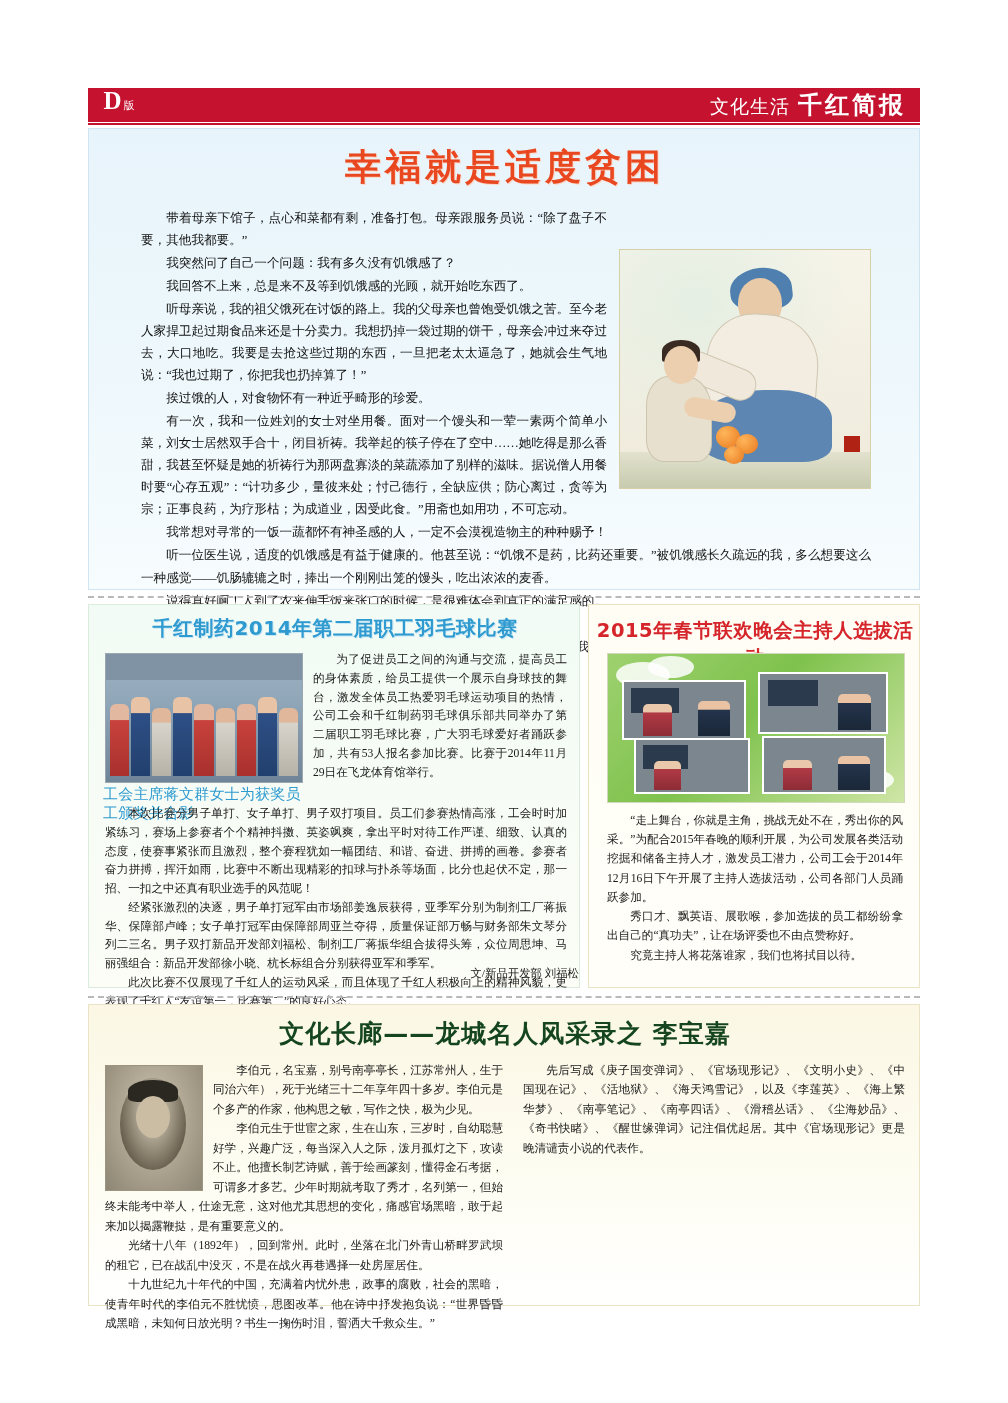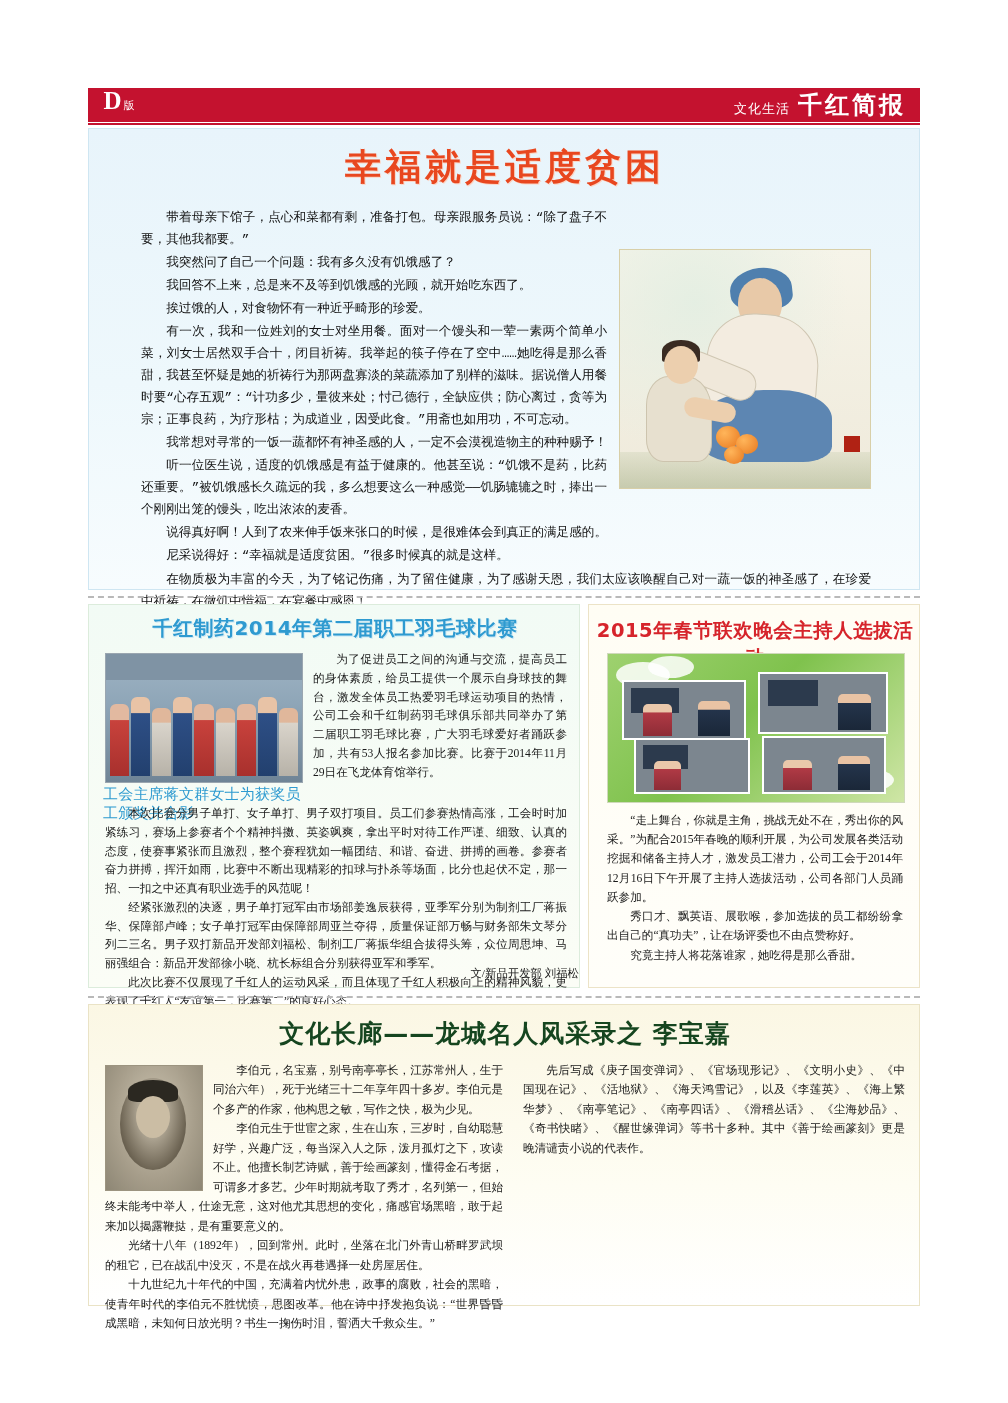--- a/index.html
+++ b/index.html
@@ -61,21 +61,21 @@
   }
   .mh-right {
     display: flex;
     align-items: baseline;
     gap: 8px;
     padding-right: 14px;
     color: #fff;
   }
   .mh-section {
     font-family: "DejaVu Sans", sans-serif;
-    font-size: 13px;
+    font-size: 19px;
     letter-spacing: 1px;
   }
   .mh-title {
     font-family: "Liberation Serif", serif;
     font-size: 24px;
     font-weight: bold;
     letter-spacing: 3px;
   }
   .masthead-underline {
     position: absolute;
@@ -106,21 +106,20 @@
     text-shadow: 1px 1px 0 #fbd6c6;
   }
   .feature-body {
     position: absolute;
     left: 52px; top: 78px;
     width: 730px;
     font-size: 12.6px;
     line-height: 1.75;
     color: #111;
     text-align: justify;
-    font-family: Liberation Mono, monospace;
   }
   .feature-body p { margin: 0 0 1px 0; text-indent: 2em; }
   .float-img {
     float: right;
     width: 250px;
     height: 238px;
     margin: 42px 0 6px 12px;
     border: 1px solid #d8cfa8;
     background: #f7f3e6;
     position: relative;
@@ -455,20 +454,21 @@
         <div class="paint-child-arm"></div>
         <div class="paint-fruit1"></div>
         <div class="paint-fruit2"></div>
         <div class="paint-fruit3"></div>
         <div class="paint-sign-text">慈恩华</div>
         <div class="paint-sign"></div>
       </div>
       <p>带着母亲下馆子，点心和菜都有剩，准备打包。母亲跟服务员说：“除了盘子不要，其他我都要。”</p>
       <p>我突然问了自己一个问题：我有多久没有饥饿感了？</p>
       <p>我回答不上来，总是来不及等到饥饿感的光顾，就开始吃东西了。</p>
+      <p>听母亲说，我的祖父饿死在讨饭的路上。我的父母亲也曾饱受饥饿之苦。至今老人家捍卫起过期食品来还是十分卖力。我想扔掉一袋过期的饼干，母亲会冲过来夺过去，大口地吃。我要是去抢这些过期的东西，一旦把老太太逼急了，她就会生气地说：“我也过期了，你把我也扔掉算了！”</p>
       <p>挨过饿的人，对食物怀有一种近乎畸形的珍爱。</p>
       <p>有一次，我和一位姓刘的女士对坐用餐。面对一个馒头和一荤一素两个简单小菜，刘女士居然双手合十，闭目祈祷。我举起的筷子停在了空中……她吃得是那么香甜，我甚至怀疑是她的祈祷行为那两盘寡淡的菜蔬添加了别样的滋味。据说僧人用餐时要“心存五观”：“计功多少，量彼来处；忖己德行，全缺应供；防心离过，贪等为宗；正事良药，为疗形枯；为成道业，因受此食。”用斋也如用功，不可忘动。</p>
       <p>我常想对寻常的一饭一蔬都怀有神圣感的人，一定不会漠视造物主的种种赐予！</p>
       <p>听一位医生说，适度的饥饿感是有益于健康的。他甚至说：“饥饿不是药，比药还重要。”被饥饿感长久疏远的我，多么想要这么一种感觉——饥肠辘辘之时，捧出一个刚刚出笼的馒头，吃出浓浓的麦香。</p>
       <p>说得真好啊！人到了农来伸手饭来张口的时候，是很难体会到真正的满足感的。</p>
       <p>尼采说得好：“幸福就是适度贫困。”很多时候真的就是这样。</p>
       <p>在物质极为丰富的今天，为了铭记伤痛，为了留住健康，为了感谢天恩，我们太应该唤醒自己对一蔬一饭的神圣感了，在珍爱中祈祷，在微饥中惜福，在宴餐中感恩！</p>
     </div>
   </div>
 
@@ -529,21 +529,21 @@
       </div>
       <div class="mr-sub" style="left:154px; top:82px; width:120px; height:54px;">
         <div class="figure"></div>
         <div class="figure2"></div>
       </div>
     </div>
 
     <div class="mr-body">
       <p>“走上舞台，你就是主角，挑战无处不在，秀出你的风采。”为配合2015年春晚的顺利开展，为公司发展各类活动挖掘和储备主持人才，激发员工潜力，公司工会于2014年12月16日下午开展了主持人选拔活动，公司各部门人员踊跃参加。</p>
       <p>秀口才、飘英语、展歌喉，参加选拔的员工都纷纷拿出自己的“真功夫”，让在场评委也不由点赞称好。</p>
-      <p>究竟主持人将花落谁家，她吃得是那么香甜。</p>
+      <p>究竟主持人将花落谁家，我们也将拭目以待。</p>
     </div>
   </div>
 
   <div class="bot-divider"></div>
 
   <div class="bottom">
     <div class="bottom-title">文化长廊——龙城名人风采录之 李宝嘉</div>
 
     <div class="bot-col-left">
       <div class="portrait">
@@ -551,17 +551,17 @@
         <div class="hat"></div>
         <div class="face"></div>
       </div>
       <p>李伯元，名宝嘉，别号南亭亭长，江苏常州人，生于同治六年），死于光绪三十二年享年四十多岁。李伯元是个多产的作家，他构思之敏，写作之快，极为少见。</p>
       <p>李伯元生于世宦之家，生在山东，三岁时，自幼聪慧好学，兴趣广泛，每当深入人之际，泼月孤灯之下，攻读不止。他擅长制艺诗赋，善于绘画篆刻，懂得金石考据，可谓多才多艺。少年时期就考取了秀才，名列第一，但始终未能考中举人，仕途无意，这对他尤其思想的变化，痛感官场黑暗，敢于起来加以揭露鞭挞，是有重要意义的。</p>
       <p>光绪十八年（1892年），回到常州。此时，坐落在北门外青山桥畔罗武坝的租它，已在战乱中没灭，不是在战火再巷遇择一处房屋居住。</p>
       <p>十九世纪九十年代的中国，充满着内忧外患，政事的腐败，社会的黑暗，使青年时代的李伯元不胜忧愤，思图改革。他在诗中抒发抱负说：“世界昏昏成黑暗，未知何日放光明？书生一掬伤时泪，誓洒大千救众生。”</p>
     </div>
 
     <div class="bot-col-right">
-      <p>先后写成《庚子国变弹词》、《官场现形记》、《文明小史》、《中国现在记》、《活地狱》、《海天鸿雪记》，以及《李莲英》、《海上繁华梦》、《南亭笔记》、《南亭四话》、《滑稽丛话》、《尘海妙品》、《奇书快睹》、《醒世缘弹词》等书十多种。其中《善于绘画篆刻》更是晚清谴责小说的代表作。</p>
+      <p>先后写成《庚子国变弹词》、《官场现形记》、《文明小史》、《中国现在记》、《活地狱》、《海天鸿雪记》，以及《李莲英》、《海上繁华梦》、《南亭笔记》、《南亭四话》、《滑稽丛话》、《尘海妙品》、《奇书快睹》、《醒世缘弹词》记注倡优起居。其中《官场现形记》更是晚清谴责小说的代表作。</p>
     </div>
   </div>
 
 </div>
 
 </body></html>

